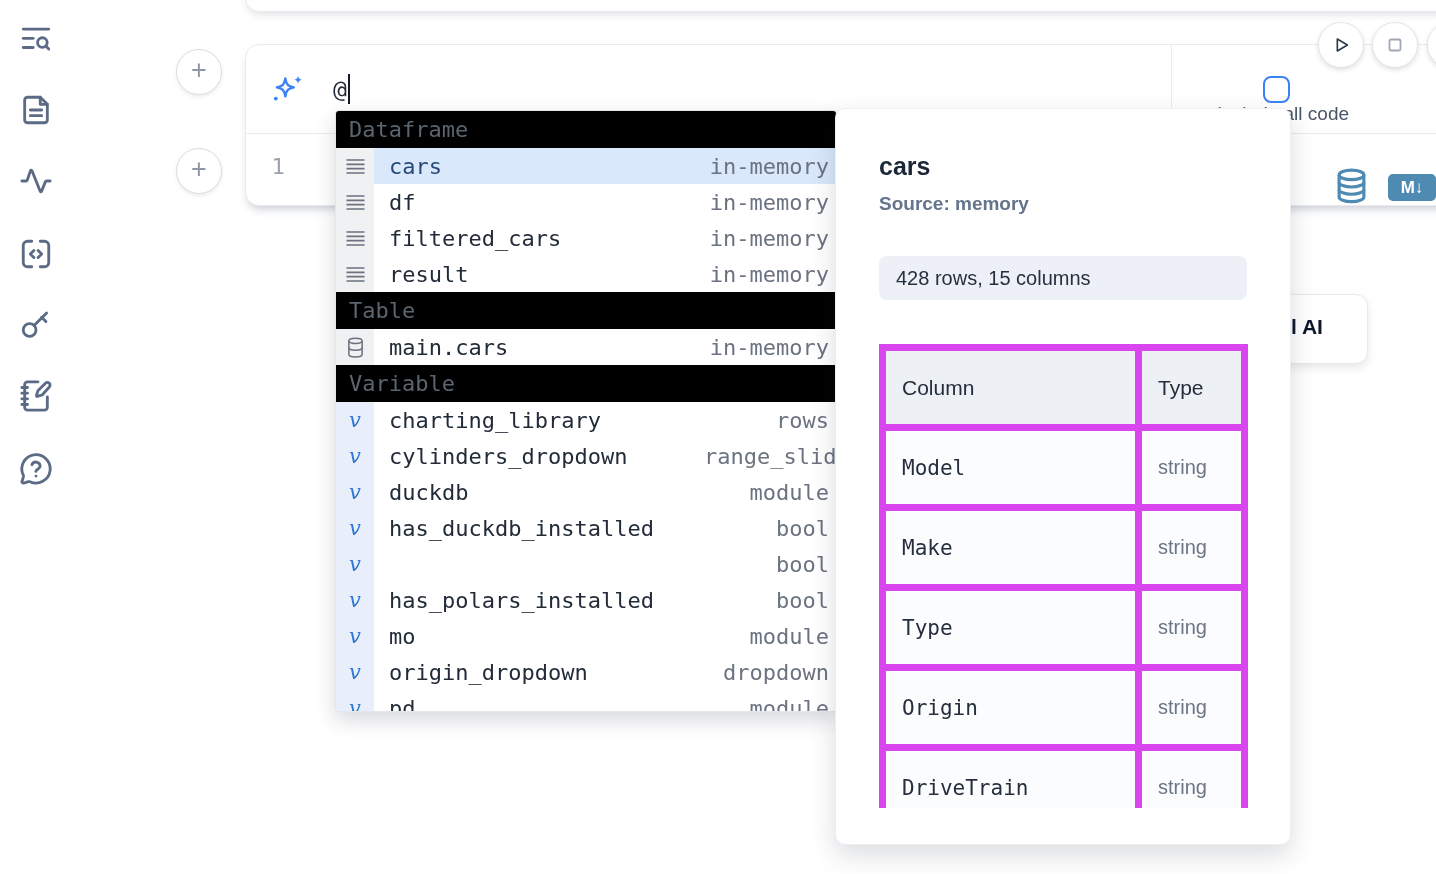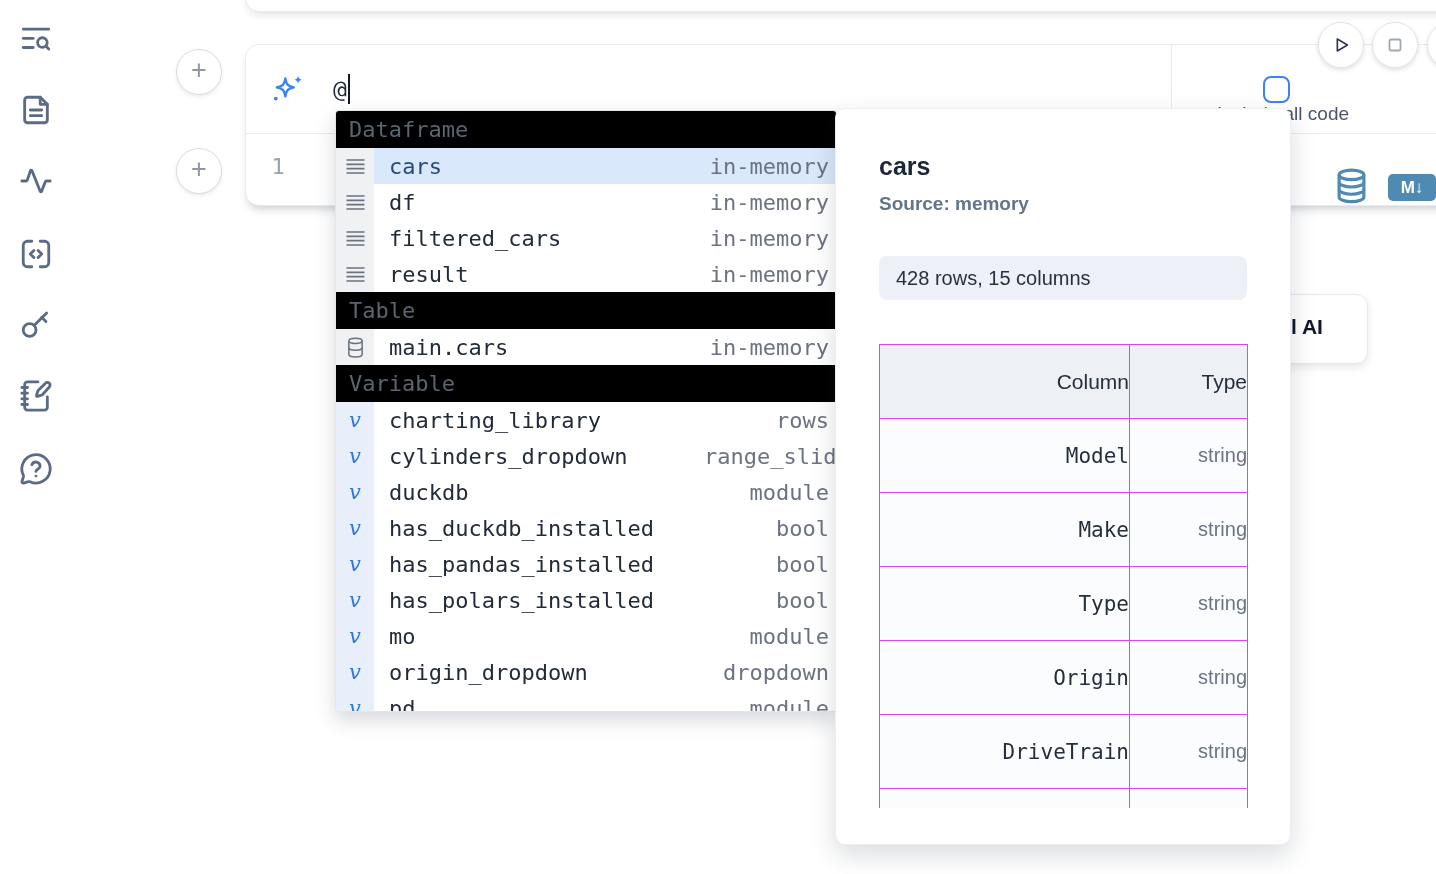--- a/index.html
+++ b/index.html
@@ -69,22 +69,22 @@
   
   #preview{position:absolute;left:835px;top:108px;width:456px;height:737px;background:#fff;
     border:1px solid #eceef2;border-radius:10px;box-shadow:0 10px 26px rgba(25,35,55,.16);
     z-index:40;box-sizing:border-box;padding-left:43px;}
   #preview-title{margin:43px 0 0;font-size:25px;line-height:28px;font-weight:bold;color:#1b2738;}
   #preview-source{margin-top:13px;font-size:19px;color:#64748b;font-weight:bold;}
   #preview-pill{margin-top:41px;width:368px;height:44px;background:#edf1f7;border-radius:8px;
     display:flex;align-items:center;padding-left:17px;box-sizing:border-box;font-size:20px;color:#26303e;}
   #preview-table-wrap{margin-top:44px;width:370px;height:464px;overflow:hidden;}
   #preview-table{border-collapse:collapse;width:369px;background:#fbfcfd;}
-  #preview-table th,#preview-table td{border:1px solid #d946ef;height:73px;padding:0 0 0 16px;
-    text-align:right;vertical-align:middle;}
+  #preview-table th,#preview-table td{border:7px solid #d946ef;height:73px;padding:0 0 0 16px;
+    text-align:left;vertical-align:middle;}
   #preview-table th{background:#edf0f5;font-weight:normal;font-size:21px;color:#242e3c;}
   #preview-table th.w1{width:233px;}
   #preview-table td.col-name{font-family:"DejaVu Sans Mono",monospace;font-size:21px;color:#242e3c;}
   #preview-table td.col-type{font-size:20px;color:#6a7586;}
 
   
   #ai-frag{position:absolute;left:1140px;top:294px;width:226px;height:68px;background:#fff;
     border:1px solid #e7e9ed;border-radius:12px;box-shadow:0 4px 10px rgba(0,0,0,.09);z-index:10;cursor:pointer;}
   #ai-frag span{position:absolute;left:150px;top:20px;font-size:21px;font-weight:bold;color:#0f172a;}
 </style>
@@ -295,21 +295,20 @@
       <span class="cm-main">
         <span class="cm-label">has_duckdb_installed</span>
         <span class="cm-detail">bool</span>
       </span>
     </div>
     <div class="cm-row">
       <span class="cm-gutter var">
         <i class="var-v">v</i>
       </span>
       <span class="cm-main">
-        <span class="cm-label">has_pandas_installed</span>
         <span class="cm-detail">bool</span>
       </span>
     </div>
     <div class="cm-row">
       <span class="cm-gutter var">
         <i class="var-v">v</i>
       </span>
       <span class="cm-main">
         <span class="cm-label">has_polars_installed</span>
         <span class="cm-detail">bool</span>

